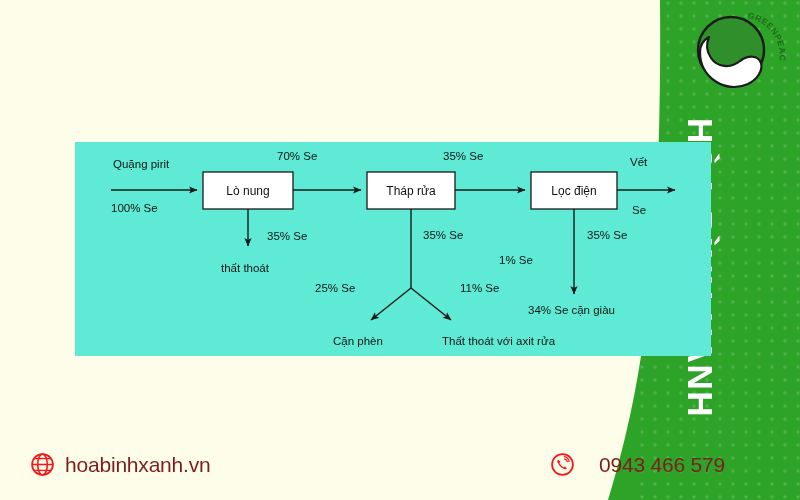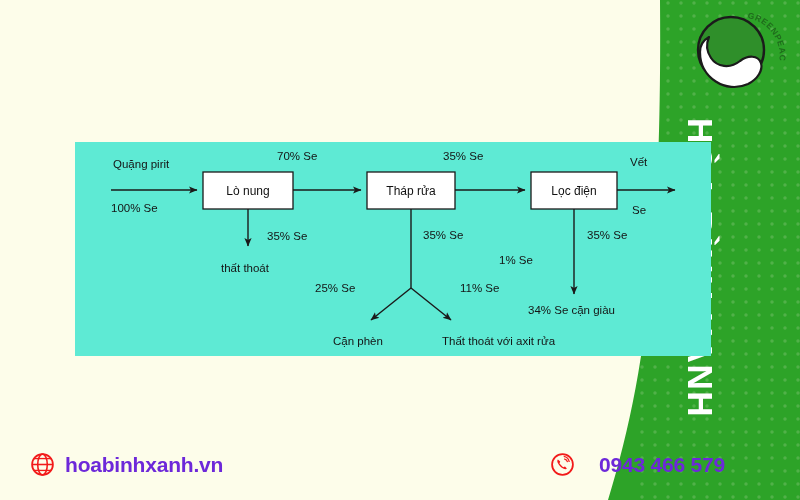--- a/index.html
+++ b/index.html
@@ -113,23 +113,23 @@
   }
   .footer-phone {
     position: absolute;
     left: 550px;
     top: 8px;
     display: flex;
     align-items: center;
     gap: 24px;
   }
   .footer-label {
-    color: #6d28d9;
-    font-family: "Liberation Sans", sans-serif;
-    font-weight: bold;
+    color: #7f1d1d;
+    font-family: "Liberation Sans", sans-serif;
+    font-weight: normal;
     font-size: 21px;
     letter-spacing: -0.2px;
     white-space: nowrap;
   }
   .footer-icon { width: 25px; height: 25px; display: block; }
 </style>
 </head>
 <body>
 
 <div class="green-band">

